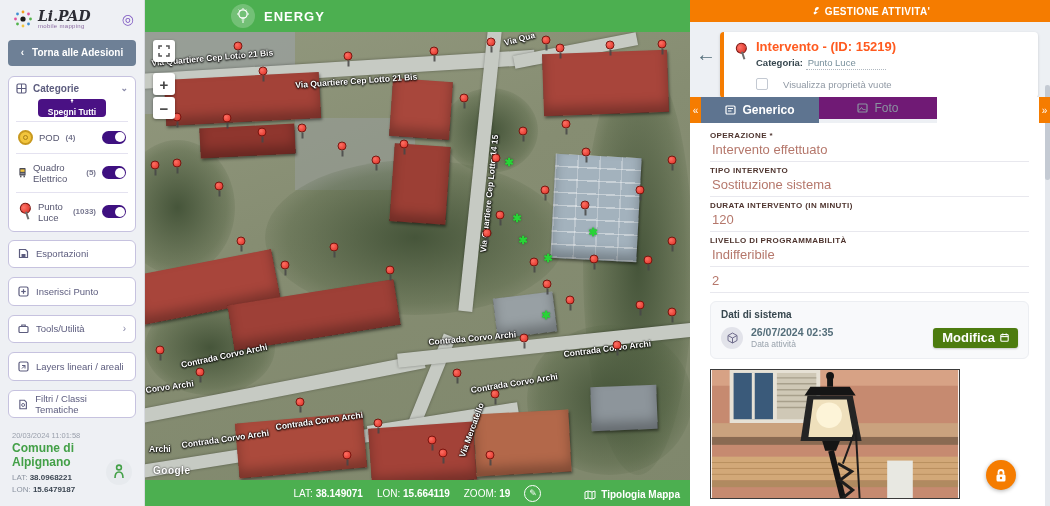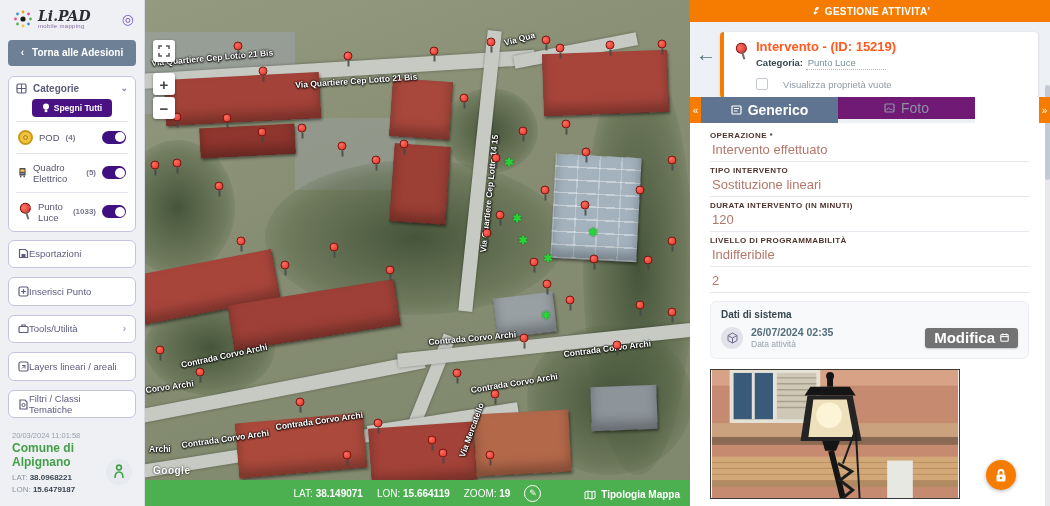--- a/index.html
+++ b/index.html
@@ -19,40 +19,40 @@
   .btn-back { background:#6e8096; color:#fff; border:none; border-radius:4px; width:100%;
     height:26px; font-size:10px; font-weight:bold; display:flex; align-items:center;
     justify-content:center; gap:8px; margin:4px 0 10px; cursor:pointer; }
   .card { background:#fff; border:1px solid #c6c2df; border-radius:6px; margin-bottom:8px; }
   .cat-card { padding:6px 7px 0; }
   .cat-head { display:flex; align-items:center; gap:6px; font-size:10px; color:#5c5c7e;
     font-weight:bold; padding-bottom:5px; }
   .cat-head .chev { margin-left:auto; color:#8888a8; font-size:9px; }
   .btn-spegni { background:#4a1184; color:#fff; border:none; border-radius:4px; height:18px;
     font-size:8.5px; font-weight:bold; display:flex; align-items:center; justify-content:center;
-    gap:4px; margin:0 auto 4px; padding:0 10px; cursor:pointer; }
+    gap:4px; margin:0 auto 4px; padding:0 10px; cursor:pointer;flex-direction:column; }
   .cat-row { display:flex; align-items:center; gap:6px; border-top:1px solid #e4e2f0;
     padding:8px 2px; }
   .cat-label { font-size:9.5px; color:#55556f; }
   .cat-count { font-size:8px; color:#77778f; font-weight:bold; }
   .toggle { margin-left:auto; width:24px; height:13px; background:#3e1080; border-radius:8px;
     position:relative; cursor:pointer; flex:none; }
   .toggle::after { content:''; position:absolute; right:1.5px; top:1.5px; width:10px; height:10px;
     border-radius:50%; background:#fff; }
   .pod-icon { width:15px; height:15px; border-radius:50%; background:#f2c53d;
     border:2px solid #c8991f; flex:none; position:relative; }
   .pod-icon::after{ content:''; position:absolute; inset:3px; border-radius:50%; border:1px solid #a8801a;}
   .pin-cat { width:14px; height:18px; position:relative; flex:none; transform:rotate(-18deg); }
   .pin-cat::before { content:''; position:absolute; left:3px; top:0; width:9px; height:9px;
     border-radius:50%; background:radial-gradient(circle at 35% 35%, #ff7468, #d92b20);
     border:1px solid #7e150f; }
   .pin-cat::after { content:''; position:absolute; left:7px; top:9px; width:1.5px; height:8px;
     background:#6d6d6d; }
   .side-btn { background:#fff; border:1px solid #c6c2df; border-radius:6px; height:29px;
-    display:flex; align-items:center; padding:0 9px; margin-bottom:9px;
+    display:flex; align-items:center; gap:7px; padding:0 9px; margin-bottom:9px;
     font-size:9.5px; color:#5c5c7e; cursor:pointer; width:100%; text-align:left; }
   .side-btn .chev-r { margin-left:auto; color:#8888a8; font-size:10px; }
   .side-footer { margin-top:auto; padding:4px 2px 6px 4px; position:relative; }
   .ts { font-size:7.5px; color:#9aa0ac; margin-bottom:2px; }
   .comune { font-size:12px; font-weight:bold; color:#43a047; line-height:1.15; width:80px; }
   .coord { font-size:8px; color:#8b93a0; margin-top:3px; }
   .coord b { color:#3c4652; }
   .gps-badge { position:absolute; right:4px; top:32px; width:26px; height:26px; border-radius:50%;
     background:#e7eaee; display:flex; align-items:center; justify-content:center; cursor:pointer; }
 
@@ -116,41 +116,41 @@
   .int-cat { font-size:9.5px; margin-top:3px; color:#37474f; }
   .int-cat b { font-weight:bold; }
   .int-cat .val { color:#78909c; border-bottom:1px dotted #b0b8c0; padding:0 30px 1px 2px; }
   .chk-row { display:flex; align-items:center; gap:15px; margin:10px 0 0 22px; }
   .chk { width:12px; height:12px; border:1.5px solid #c3c9d2; border-radius:2px; background:#fff;
     cursor:pointer; }
   .chk-label { font-size:9.5px; color:#9099a4; }
   .tabs { position:absolute; left:0; right:0; top:97px; height:26px; display:flex; z-index:5; }
   .scroll-tab { width:11px; height:26px; background:#f57c00; color:#fff; border:none;
     font-size:10px; display:flex; align-items:center; justify-content:center; cursor:pointer; }
-  .tab { width:137px; display:flex; align-items:center; justify-content:center; gap:6px;
-    font-size:14px; cursor:pointer; border:none; }
+  .tab { width:118px; display:flex; align-items:center; justify-content:center; gap:6px;
+    font-size:12px; cursor:pointer; border:none; }
   .tab.active { background:#5e7490; color:#fff; font-weight:bold; }
   .tab.inactive { background:#701a75; color:#8a93a0; height:22px; }
   .tab-fill { flex:1; background:#fff; }
   .panel-body { position:absolute; left:0; right:5px; top:123px; bottom:0; background:#fff;
     padding:8px 16px 0 20px; }
   .field { margin-bottom:1px; }
   .flabel { font-size:8px; font-weight:bold; letter-spacing:.4px; color:#4e342e; }
   .fvalue { font-size:13px; color:#b5776b; padding:2px 0 4px 2px;
     border-bottom:1px solid #e8e8ee; margin-bottom:4px; }
   .sys-card { background:#f8f9fb; border:1px solid #eceef2; border-radius:6px;
     padding:7px 10px 9px; margin-top:8px; }
   .sys-title { font-size:10px; font-weight:bold; color:#37474f; margin-bottom:6px; }
   .sys-row { display:flex; align-items:center; gap:8px; }
   .sys-icon-circle { width:22px; height:22px; border-radius:50%; background:#e2e3ea;
     display:flex; align-items:center; justify-content:center; flex:none; }
   .sys-dt { font-size:10.5px; font-weight:bold; color:#546e7a; }
   .sys-sub { font-size:8.5px; color:#9aa3ad; margin-top:1px; }
-  .btn-modifica { margin-left:auto; background:#737373; color:#fff; border:none; border-radius:3px;
-    height:20px; padding:0 9px; font-size:15px; font-weight:bold; display:flex; align-items:center;
+  .btn-modifica { margin-left:auto; background:#4d7c0f; color:#fff; border:none; border-radius:3px;
+    height:20px; padding:0 9px; font-size:13px; font-weight:bold; display:flex; align-items:center;
     gap:5px; cursor:pointer; box-shadow:0 1px 2px rgba(0,0,0,.2); }
   .photo { margin-top:10px; width:250px; height:130px; border:1px solid #3a3a3a; display:block; }
   .lock-btn { position:absolute; right:34px; bottom:16px; width:30px; height:30px;
     border-radius:50%; background:#f57c00; border:none; display:flex; align-items:center;
     justify-content:center; box-shadow:0 1px 4px rgba(0,0,0,.3); cursor:pointer; z-index:10; }
   .panel-scrollbar { position:absolute; right:0; top:85px; bottom:0; width:5px; background:#e6e9ee; }
   .panel-scrollbar .thumb { width:5px; height:95px; background:#c4cad3; border-radius:3px; }
   svg { display:block; }
 </style>
 </head>
@@ -279,20 +279,30 @@
       <div class="gps-badge">
         <svg width="14" height="16" viewBox="0 0 14 16">
           <circle cx="7" cy="3.5" r="2.4" fill="none" stroke="#43a047" stroke-width="1.6"></circle>
           <path d="M3,14 c0,-4 1.5,-6 4,-6 c2.5,0 4,2 4,6" fill="none" stroke="#43a047" stroke-width="1.6"></path>
         </svg>
       </div>
     </div>
   </div>
 
   <div class="map-col">
+    <div class="map-header">
+      <span class="bulb-circle">
+        <svg width="14" height="16" viewBox="0 0 14 16">
+          <circle cx="7" cy="6" r="4.2" fill="none" stroke="#fff" stroke-width="1.3"></circle>
+          <path d="M5.4,10 h3.2 M5.7,12 h2.6 M6,14 h2" stroke="#fff" stroke-width="1.2" fill="none"></path>
+          <path d="M7,0 v1.2 M1,6 h1.2 M11.8,6 H13 M2.7,1.7 l.9,.9 M10.4,1.7 l-.9,.9" stroke="#fff" stroke-width="1"></path>
+        </svg>
+      </span>
+      <span class="map-title">ENERGY</span>
+    </div>
 
     <div class="map-canvas">
 
       <div class="slab" style="left:0;top:32px;width:150px;height:82px;"></div>
       <div class="slab" style="left:150px;top:118px;width:120px;height:72px;opacity:.5;"></div>
       <div class="blob" style="left:120px;top:160px;width:300px;height:155px;"></div>
       <div class="blob" style="left:438px;top:55px;width:110px;height:420px;"></div>
       <div class="blob" style="left:382px;top:325px;width:165px;height:150px;"></div>
       <div class="blob" style="left:-25px;top:140px;width:115px;height:135px;"></div>
       <div class="blob" style="left:298px;top:88px;width:95px;height:85px;"></div>
@@ -475,21 +485,21 @@
       <button class="scroll-tab">»</button>
     </div>
 
     <div class="panel-body">
       <div class="field">
         <div class="flabel">OPERAZIONE *</div>
         <div class="fvalue">Intervento effettuato</div>
       </div>
       <div class="field">
         <div class="flabel">TIPO INTERVENTO</div>
-        <div class="fvalue">Sostituzione lineari</div>
+        <div class="fvalue">Sostituzione sistema</div>
       </div>
       <div class="field">
         <div class="flabel">DURATA INTERVENTO (IN MINUTI)</div>
         <div class="fvalue">120</div>
       </div>
       <div class="field">
         <div class="flabel">LIVELLO DI PROGRAMMABILITÀ</div>
         <div class="fvalue">Indifferibile</div>
       </div>
       <div class="field">

